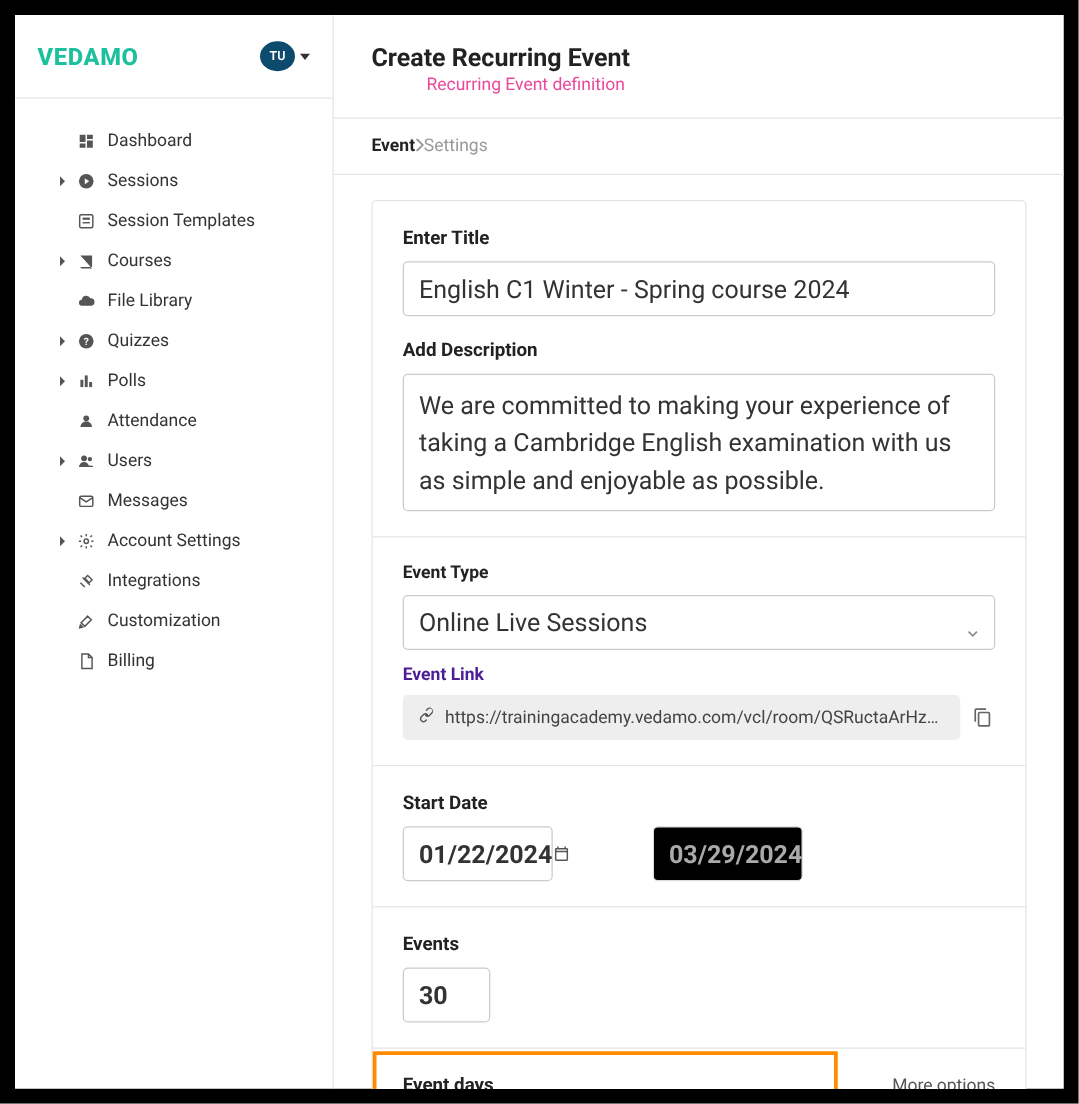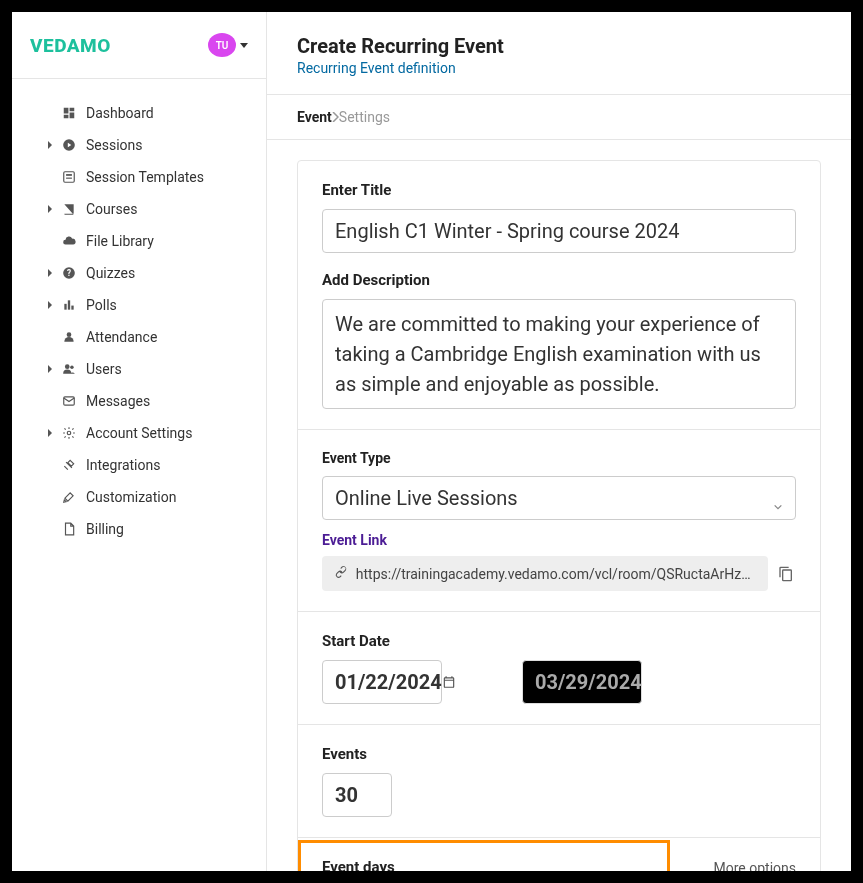--- a/index.html
+++ b/index.html
@@ -5,35 +5,35 @@
     * { box-sizing: border-box; margin: 0; padding: 0; }
     body { font-family: -apple-system, BlinkMacSystemFont, "Segoe UI", Roboto, "Helvetica Neue", Arial, sans-serif; background: #fff; color: #333; font-size: 14px; }
     .outer-frame { border: 12px solid #000; width: 863px; height: 883px; overflow: hidden; }
     .app { display: flex; height: 100%; }
     
     
     .sidebar { width: 255px; border-right: 1px solid #e5e5e5; display: flex; flex-direction: column; }
     .sidebar-header { display: flex; align-items: center; justify-content: space-between; padding: 14px 18px; border-bottom: 1px solid #e5e5e5; height: 67px; }
     .logo { color: #1dc09d; font-weight: 800; font-size: 19px; letter-spacing: 0.5px; }
     .user-badge { display: flex; align-items: center; gap: 4px; cursor: pointer; }
-    .avatar { width: 28px; height: 24px; border-radius: 50%; background: #d946ef; color: #fff; display: flex; align-items: center; justify-content: center; font-size: 10px; font-weight: 600; }
+    .avatar { width: 28px; height: 24px; border-radius: 50%; background: #0c4a6e; color: #fff; display: flex; align-items: center; justify-content: center; font-size: 10px; font-weight: 600; }
     .caret-down { width: 0; height: 0; border-left: 4px solid transparent; border-right: 4px solid transparent; border-top: 5px solid #333; }
     
     .nav { padding: 18px 0; flex: 1; }
     .nav-item { display: flex; align-items: center; gap: 10px; padding: 8px 22px 8px 50px; cursor: pointer; color: #333; position: relative; }
     .expand-caret { position: absolute; left: 36px; width: 0; height: 0; border-top: 4px solid transparent; border-bottom: 4px solid transparent; border-left: 4px solid #555; }
     .nav-icon { width: 14px; height: 14px; display: flex; align-items: center; justify-content: center; flex-shrink: 0; }
     .nav-icon svg { width: 14px; height: 14px; fill: #555; }
     
     
     .main { flex: 1; display: flex; flex-direction: row; overflow: hidden; }
     .topbar { height: 67px; border-bottom: 1px solid #e5e5e5; }
     .content { padding: 22px 30px; overflow-y: auto; flex: 1; }
     .page-title { font-size: 20px; font-weight: 700; color: #222; }
-    .page-subtitle { color: #0369a1; font-size: 14px; margin-top: 2px; }
+    .page-subtitle { color: #ec4899; font-size: 14px; margin-top: 2px; margin-left: 44px; }
     
     .breadcrumb { display: flex; align-items: center; gap: 0; border-top: 1px solid #e5e5e5; border-bottom: 1px solid #e5e5e5; padding: 14px 30px; margin: 18px -30px 0 -30px; }
     .bc-item { color: #999; font-size: 14px; }
     .bc-active { color: #222; font-weight: 700; }
     .bc-sep svg { width: 7px; height: 10px; }
     
     .card-stack { margin-top: 20px; background: #fff; border: 1px solid #e5e5e5; border-radius: 4px; }
     .section { padding: 20px 24px; }
     .section + .section { border-top: 1px solid #e5e5e5; }
     .field-label { font-weight: 700; font-size: 15px; color: #222; margin-bottom: 10px; }

